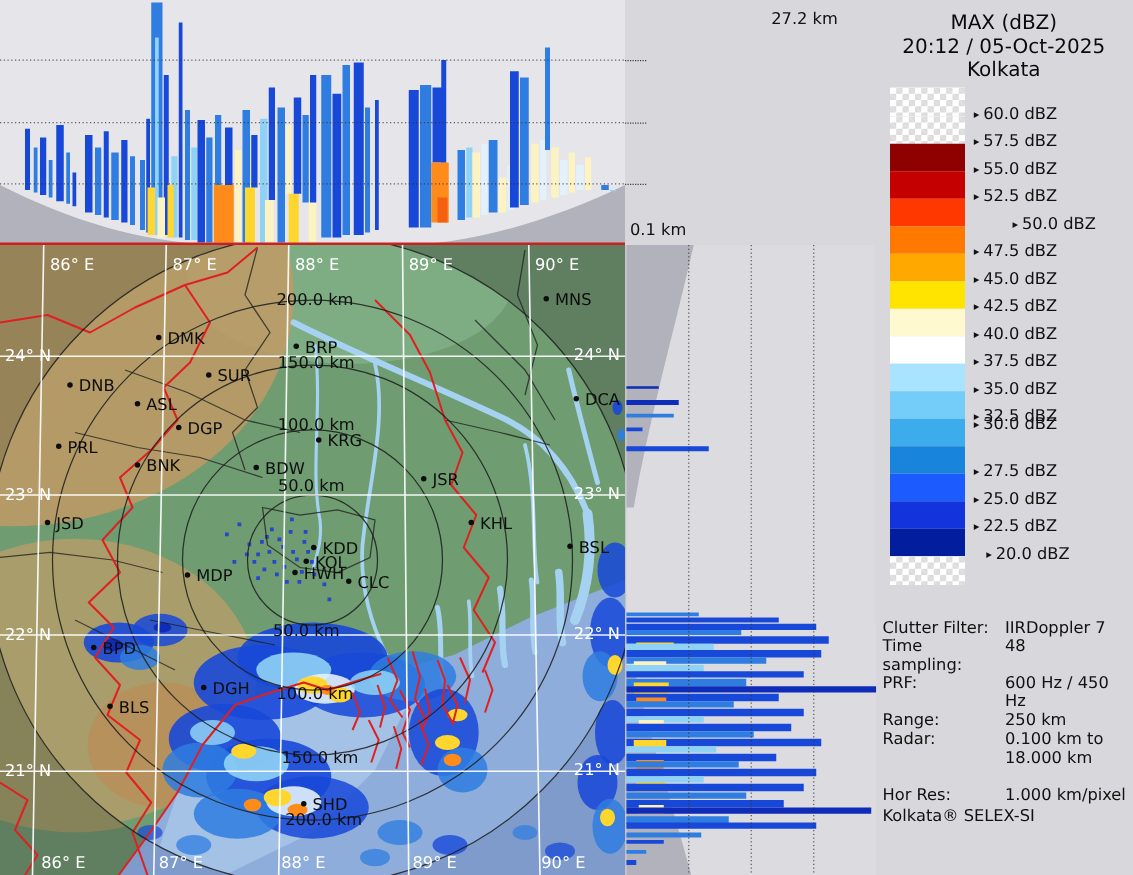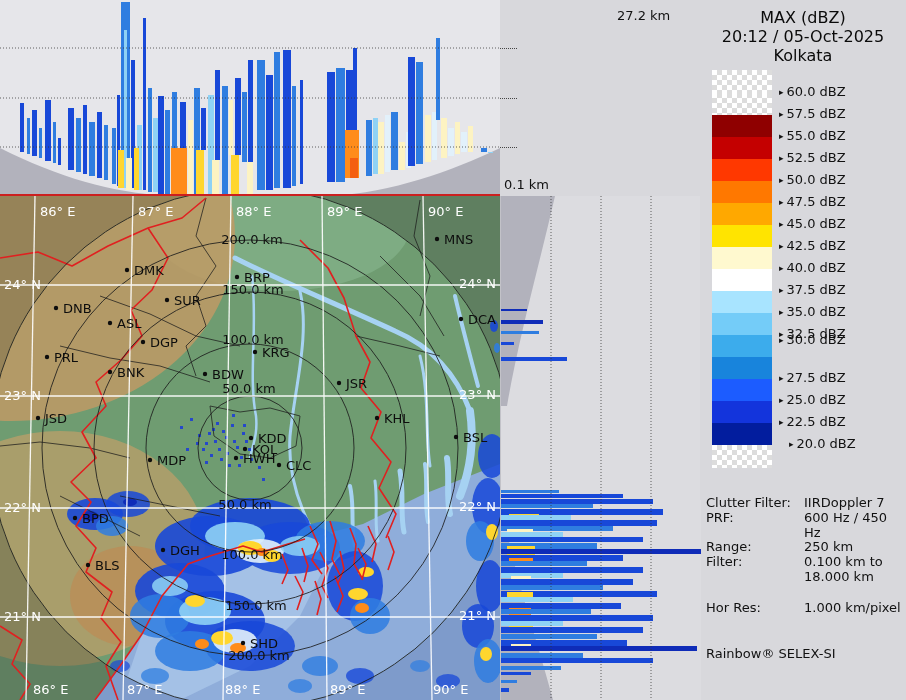--- a/index.html
+++ b/index.html
@@ -465,43 +465,47 @@
         <div class="band" style="height: 22px; background: rgb(2, 29, 158);"></div>
         <div class="band checker" style="height: 23px;"></div>
       </div>
 
     <div id="meta">
         <div class="mrow">
           <div class="mlab">Clutter Filter:</div>
           <div class="mval">IIRDoppler 7</div>
         </div>
         <div class="mrow">
+          <div class="mlab">Time sampling:</div>
+          <div class="mval">48</div>
+        </div>
+        <div class="mrow">
           <div class="mlab">PRF:</div>
           <div class="mval">600 Hz / 450 Hz</div>
         </div>
         <div class="mrow">
           <div class="mlab">Range:</div>
           <div class="mval">250 km</div>
         </div>
         <div class="mrow">
-          <div class="mlab">Filter:</div>
+          <div class="mlab">Radar:</div>
           <div class="mval">0.100 km to
 18.000 km</div>
         </div>
         <div class="mrow" style="margin-top: 16px;">
           <div class="mlab">Hor Res:</div>
           <div class="mval">1.000 km/pixel</div>
         </div>
       </div>
-    <div id="brand">Rainbow® SELEX-SI</div>
+    <div id="brand">Kolkata® SELEX-SI</div>
   <div class="legend-label" style="top: 84px;"><span class="arr">▸</span>60.0 dBZ</div>
       <div class="legend-label" style="top: 106px;"><span class="arr">▸</span>57.5 dBZ</div>
       <div class="legend-label" style="top: 128px;"><span class="arr">▸</span>55.0 dBZ</div>
       <div class="legend-label" style="top: 150px;"><span class="arr">▸</span>52.5 dBZ</div>
-      <div class="legend-label" style="top: 172px;"><span class="arr">▸</span>50.0 dBZ</div>
+      <div class="legend-label" style="top: 172px; margin-left: 31px;"><span class="arr">▸</span>50.0 dBZ</div>
       <div class="legend-label" style="top: 194px;"><span class="arr">▸</span>47.5 dBZ</div>
       <div class="legend-label" style="top: 216px;"><span class="arr">▸</span>45.0 dBZ</div>
       <div class="legend-label" style="top: 238px;"><span class="arr">▸</span>42.5 dBZ</div>
       <div class="legend-label" style="top: 260px;"><span class="arr">▸</span>40.0 dBZ</div>
       <div class="legend-label" style="top: 282px;"><span class="arr">▸</span>37.5 dBZ</div>
       <div class="legend-label" style="top: 304px;"><span class="arr">▸</span>35.0 dBZ</div>
       <div class="legend-label" style="top: 326px;"><span class="arr">▸</span>32.5 dBZ</div>
       <div class="legend-label" style="top: 332px;"><span class="arr">▸</span>30.0 dBZ</div>
       <div class="legend-label" style="top: 370px;"><span class="arr">▸</span>27.5 dBZ</div>
       <div class="legend-label" style="top: 392px;"><span class="arr">▸</span>25.0 dBZ</div>

